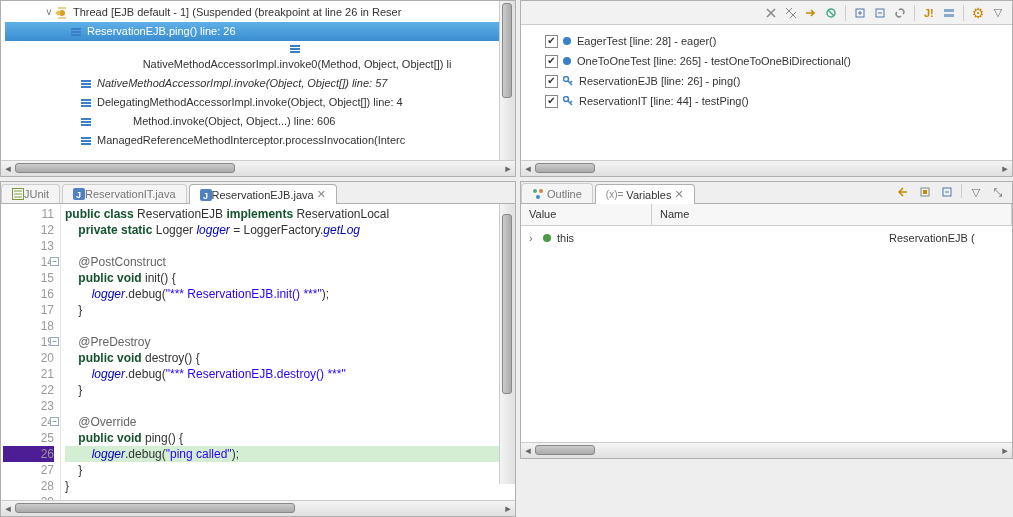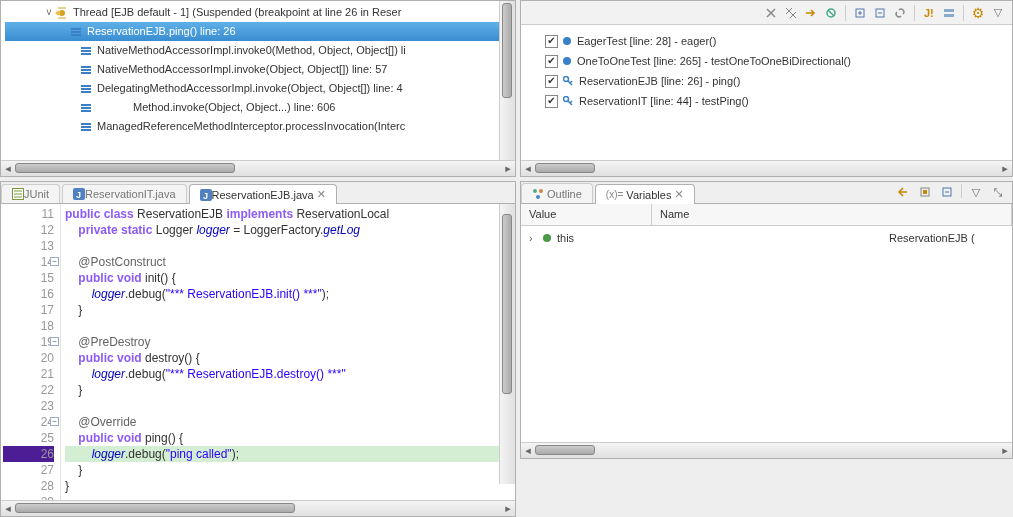--- a/index.html
+++ b/index.html
@@ -35,21 +35,21 @@
 .tab.active { background:#fff; color:#333; border-color:#b0b0b0; position:relative; top:1px;}
 .tab .j-icon{ width:12px;height:12px;}
 .tab .close{ font-size:11px; color:#888; margin-left:3px;}
 .editor { flex:1; display:flex; font-family:"DejaVu Sans Mono","Consolas",monospace; font-size:12px; line-height:16px; position:relative; overflow:hidden;}
 .gutter { width:60px; background:#fff; border-right:1px solid #e4e4e4; text-align:right; padding:2px 6px 2px 2px; color:#999; user-select:none;}
 .gutter .ln { height:16px; position:relative;}
 .gutter .ln.hit { background:#4c1d95;text-align:right;}
 .gutter .fold { position:absolute; right:-5px; width:9px; height:9px; border:1px solid #9ac; background:#fff; font-size:8px; line-height:7px; text-align:center; color:#468; top:3px;}
 .code { padding:2px 0 2px 4px; white-space:pre; flex:1; position:relative;}
 .code .l { height:16px;}
-.kw{ color:#8b5cf6; font-weight:bold;}
+.kw{ color:#14532d; font-weight:bold;}
 .an{ color:#646464;}
 .str{ color:#2a00ff;}
 .id{ color:#0000c0; font-style:italic;}
 .code .cur{ background:#d4eed4;}
 
 #var-pane { left:520px; top:181px; width:493px; height:278px;}
 .var-tabs { height:22px; border-bottom:1px solid #b0b0b0; background:#efefef; display:flex; align-items:flex-end; justify-content:space-between;}
 .var-tabs .tabsleft{display:flex;text-align:right;}
 .var-tabs .mini-icons{display:flex; gap:6px; padding:0 6px 3px 0; color:#777;}
 .var-head { height:22px; border-bottom:1px solid #ccc; display:flex; background:#f7f7f7;}
@@ -75,25 +75,25 @@
             <rect x="1" y="5" width="4" height="4" fill="#e8c050" transform="rotate(45 3 7)"></rect>
           </svg>
       </span>
       <span>Thread [EJB default - 1] (Suspended (breakpoint at line 26 in Reser</span>
     </div>
     <div id="stack-frames">
         <div class="row sel" style="padding-left: 64px;">
           <span class="t-icon stack-icon"></span>
           <span>ReservationEJB.ping() line: 26</span>
         </div>
-        <div class="row" style="padding-left: 74px;">
+        <div class="row" style="padding-left: 74px; flex-direction: column;">
           <span class="t-icon stack-icon"></span>
           <span>NativeMethodAccessorImpl.invoke0(Method, Object, Object[]) li</span>
         </div>
-        <div class="row" style="padding-left: 74px;">
+        <div class="row" style="padding-left: 74px; font-style: italic;">
           <span class="t-icon stack-icon"></span>
           <span>NativeMethodAccessorImpl.invoke(Object, Object[]) line: 57</span>
         </div>
         <div class="row" style="padding-left: 74px;">
           <span class="t-icon stack-icon"></span>
           <span>DelegatingMethodAccessorImpl.invoke(Object, Object[]) line: 4</span>
         </div>
         <div class="row" style="padding-left: 74px; gap: 36px;">
           <span class="t-icon stack-icon"></span>
           <span>Method.invoke(Object, Object...) line: 606</span>

